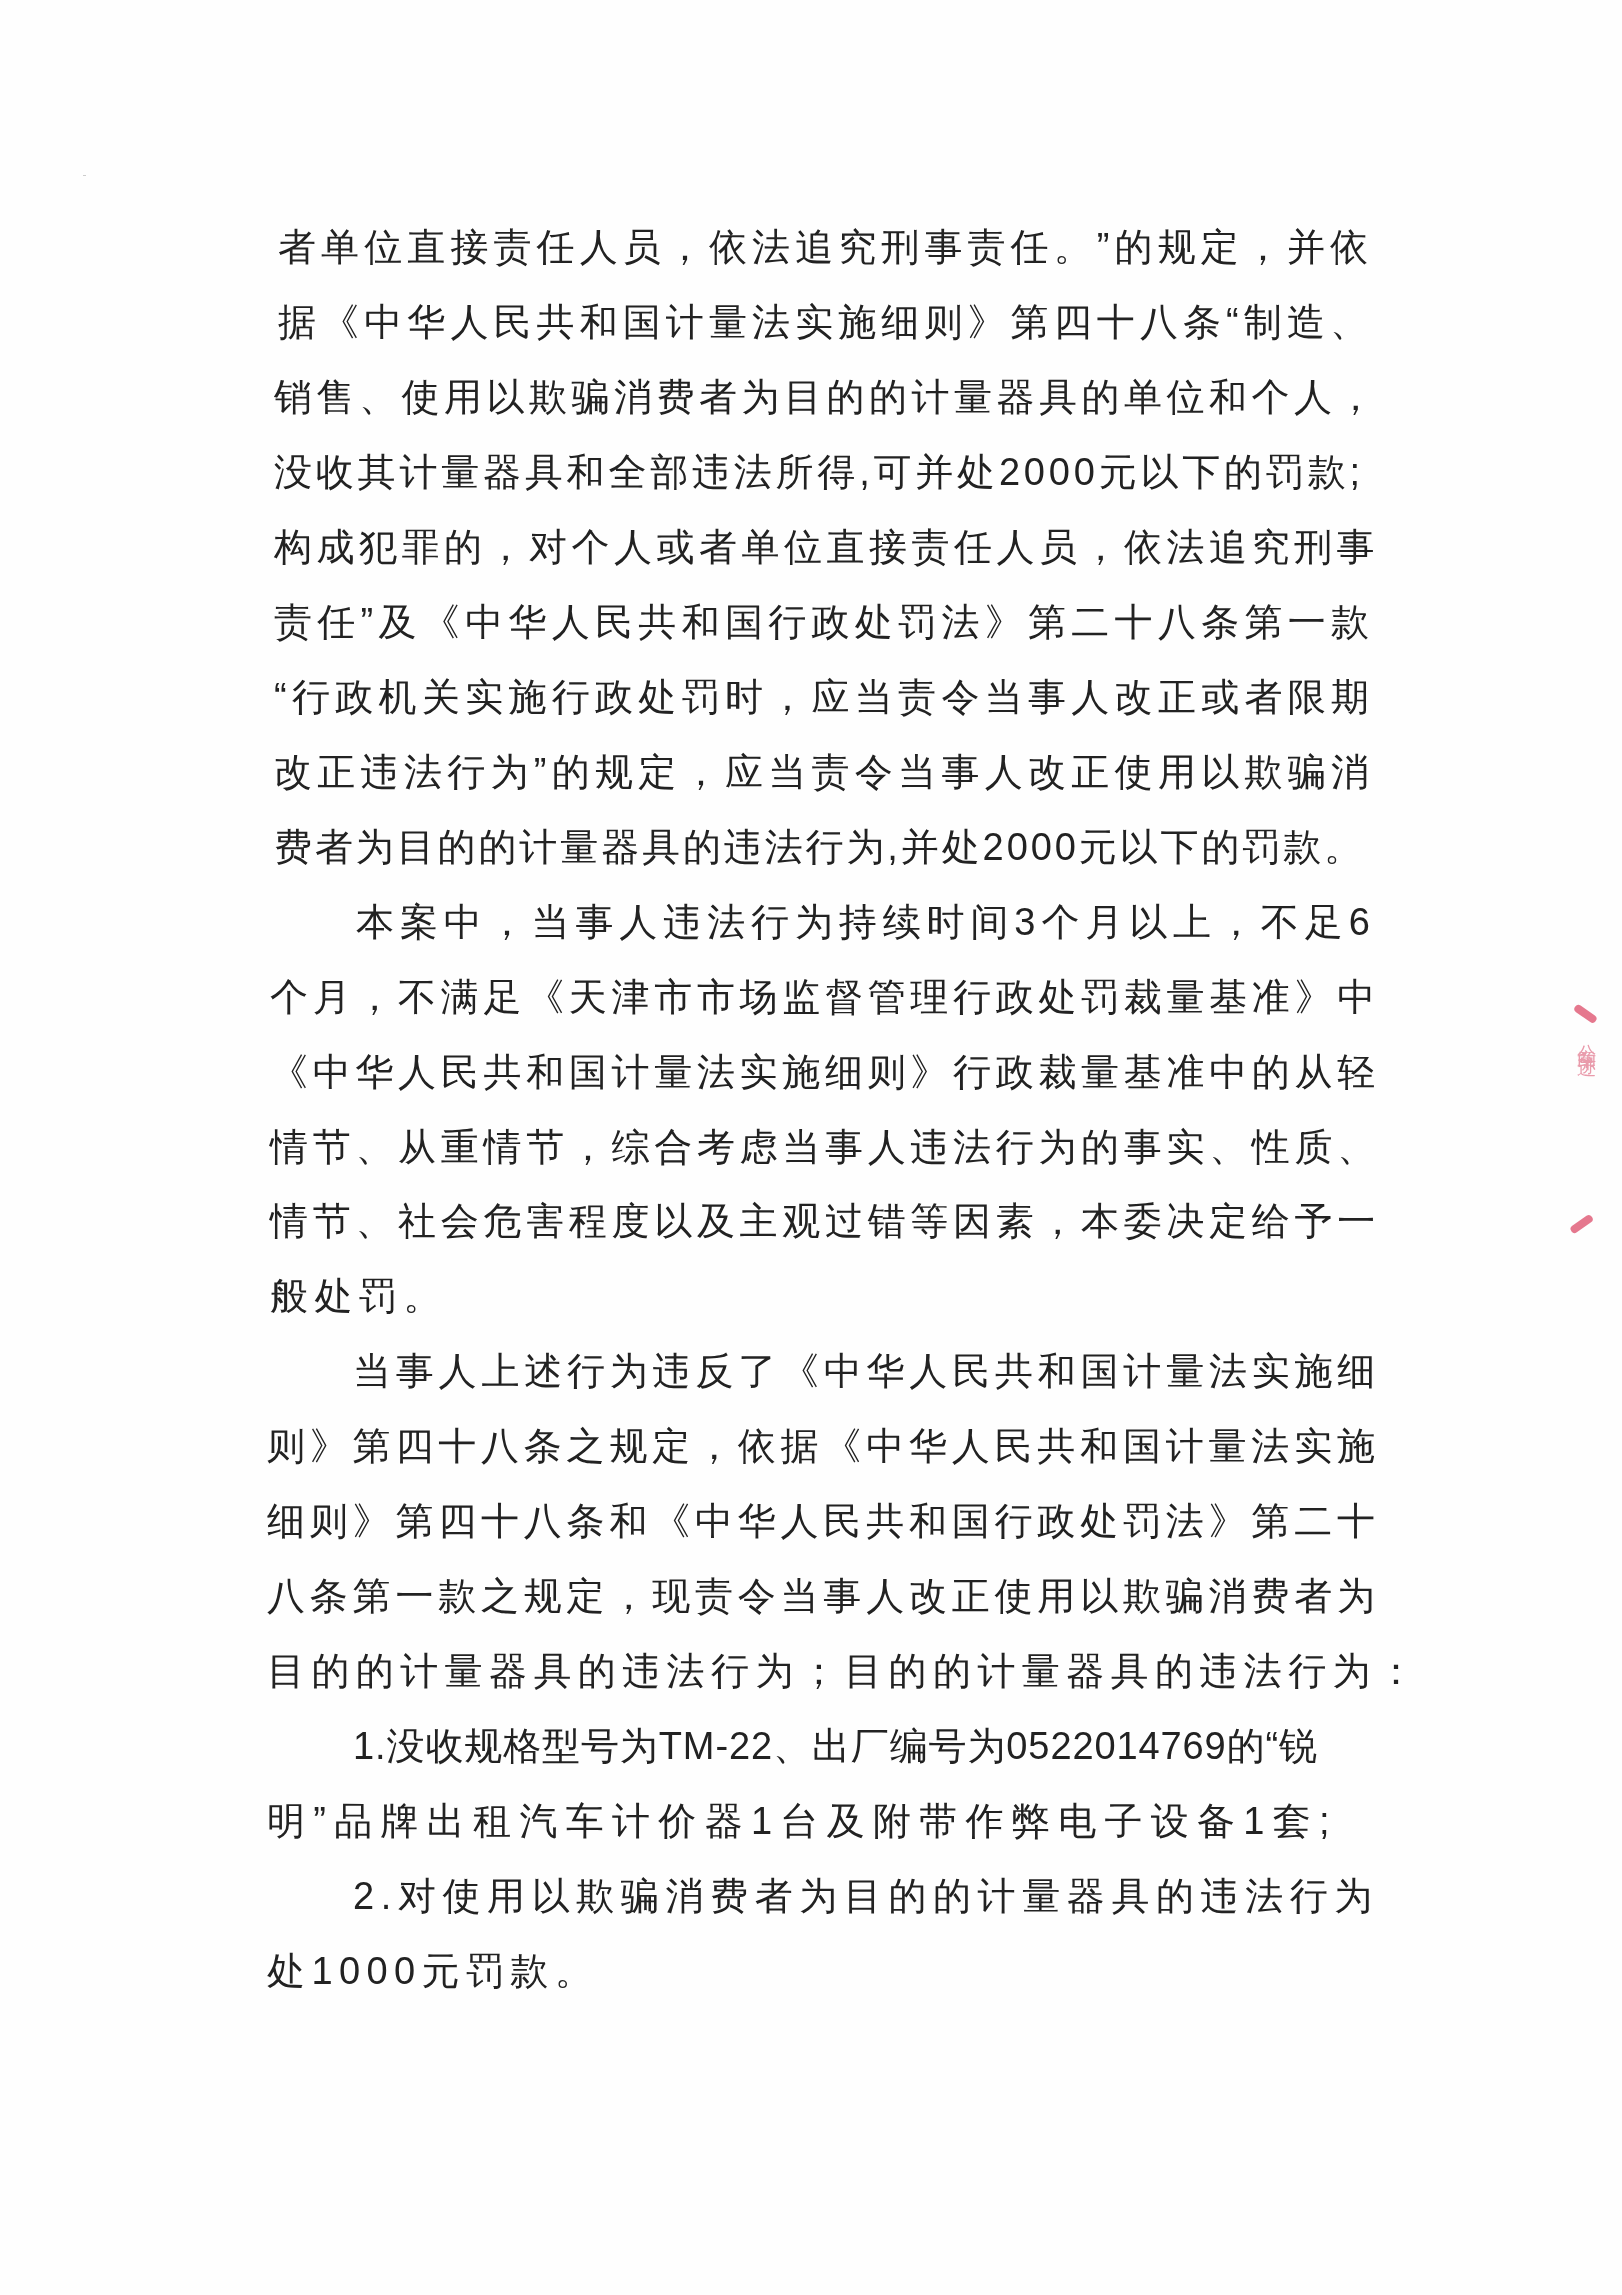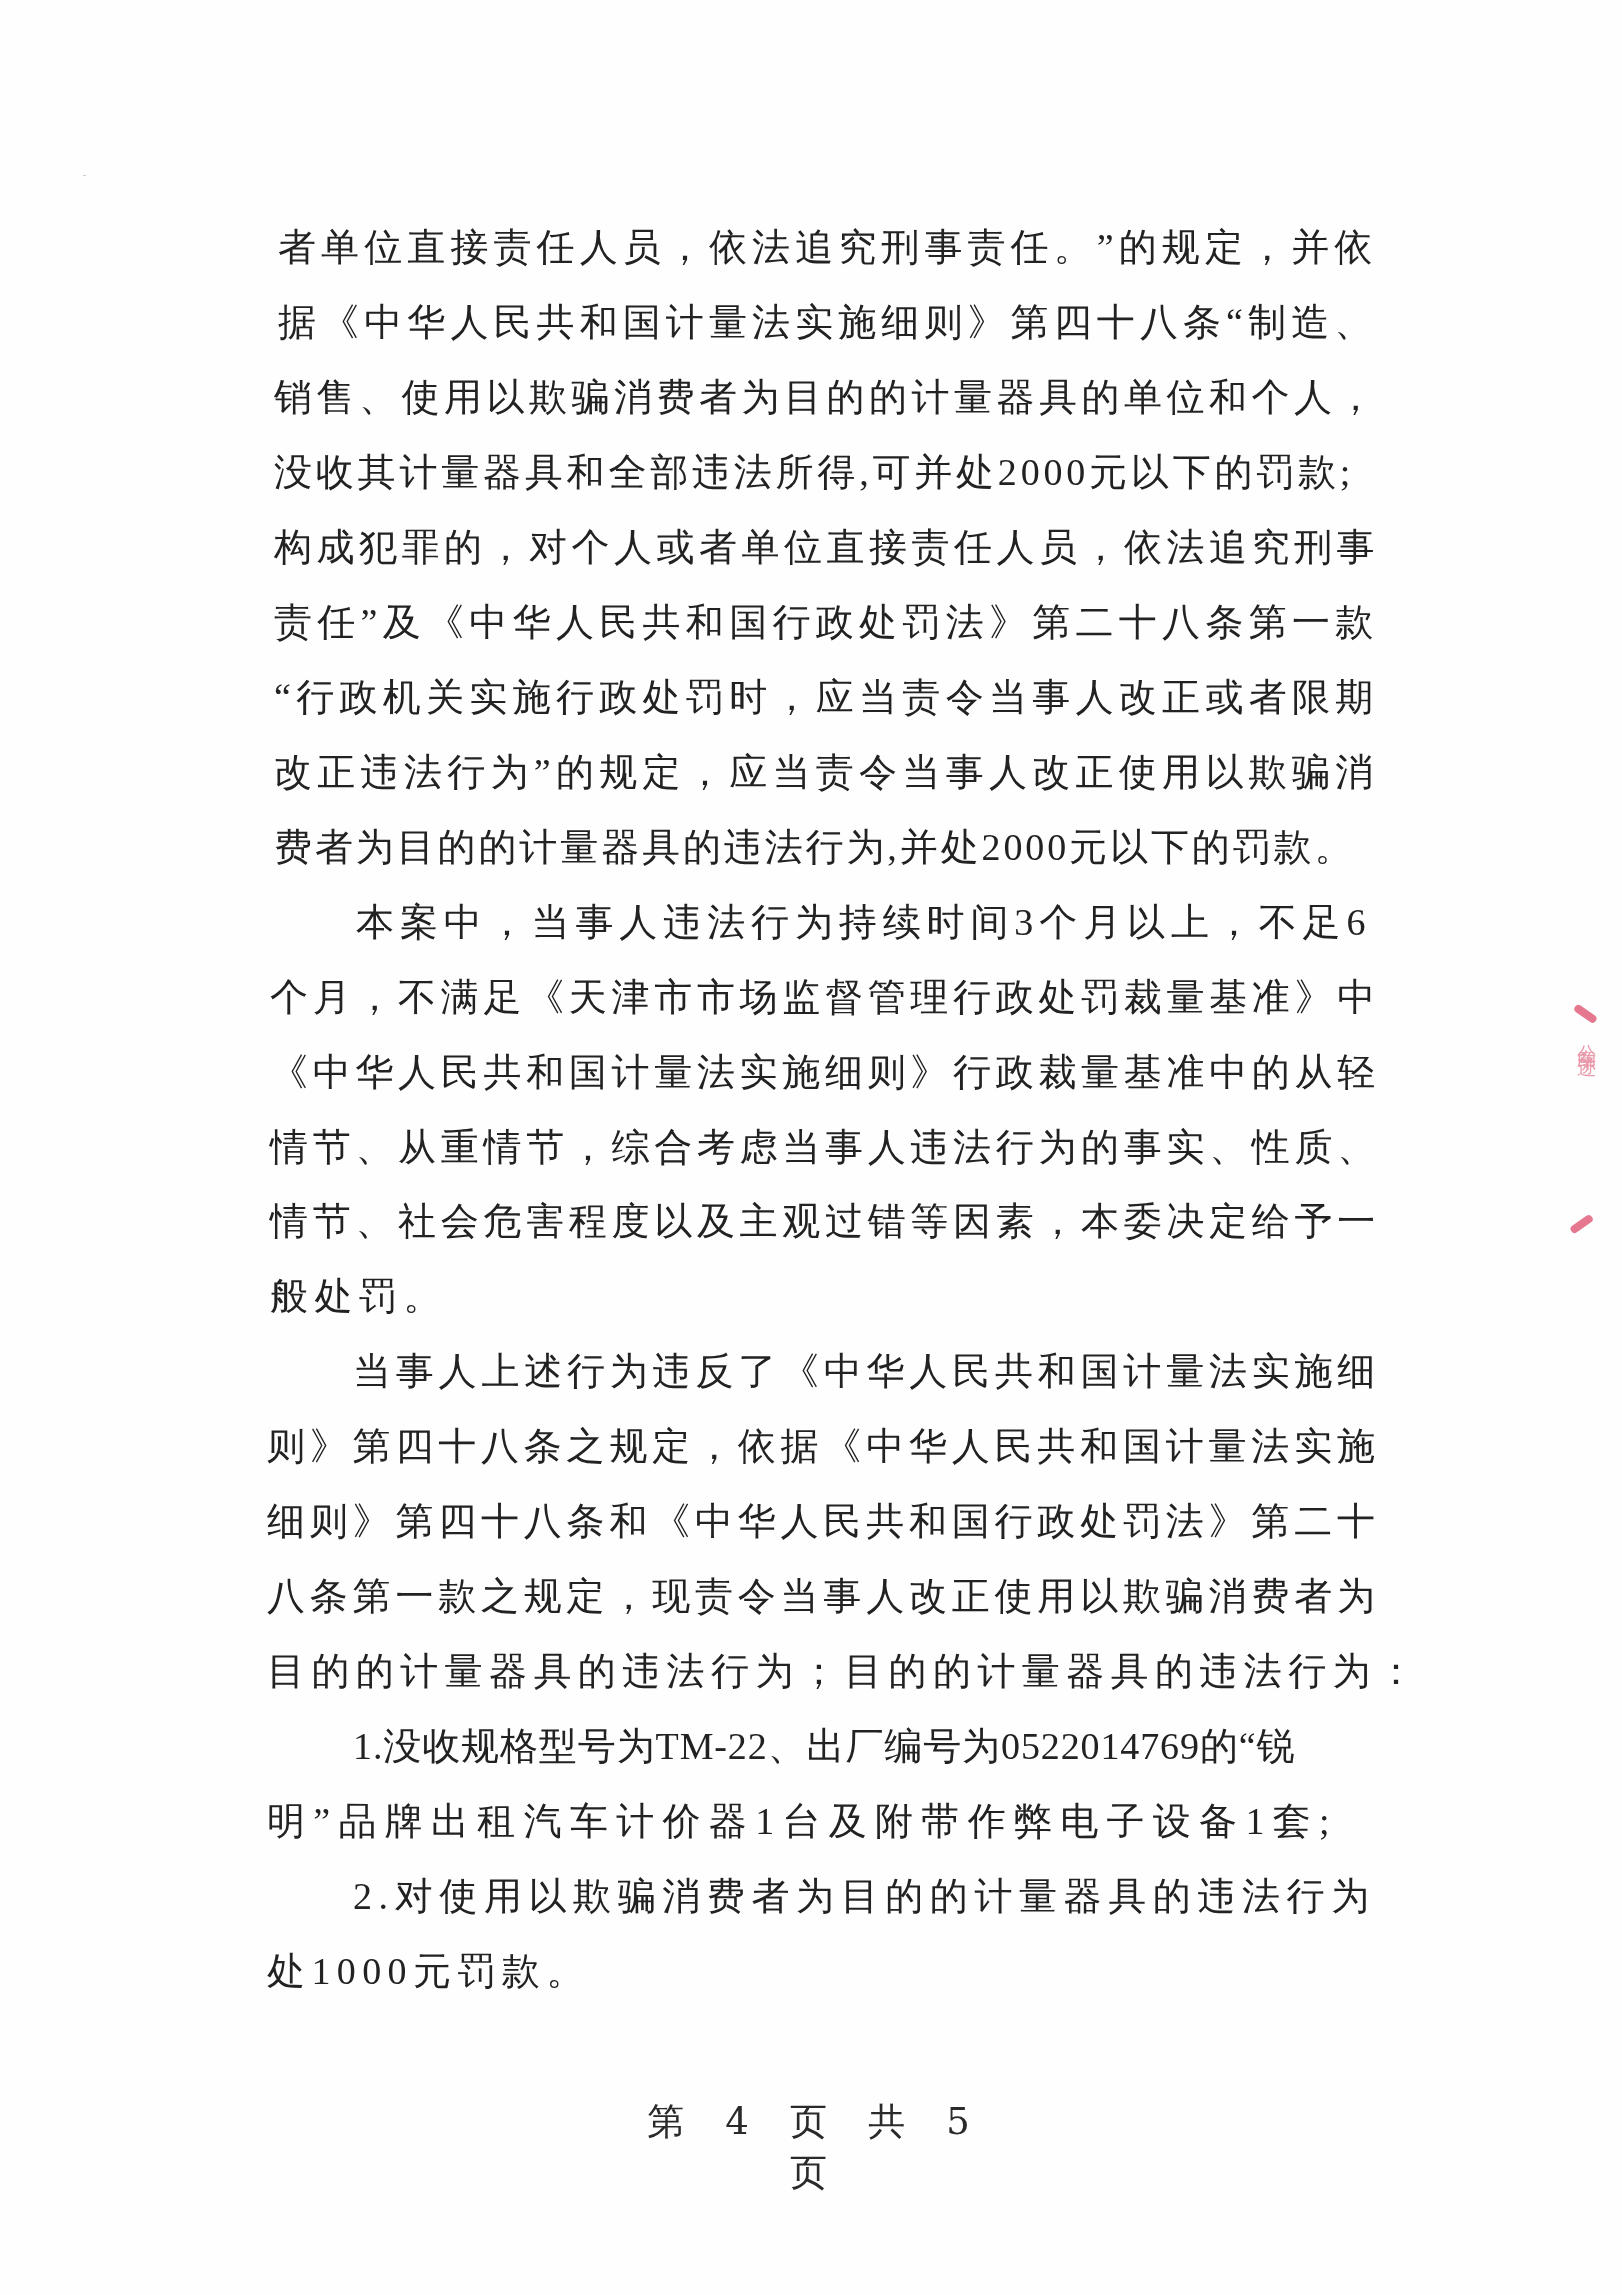--- a/index.html
+++ b/index.html
@@ -5,21 +5,21 @@
   html, body { margin: 0; padding: 0; background: #ffffff; }
   body { width: 1622px; height: 2295px; position: relative; overflow: hidden; }
   .page {
     position: absolute; left: 0; top: 0; width: 1622px; height: 2295px;
     background: #fefefe;
   }
   .line {
     position: absolute;
     height: 57px;
     line-height: 57px;
-    font-family: Liberation Serif, serif;
+    font-family: Liberation Sans, sans-serif;
     font-size: 38px;
     color: #222222;
     white-space: nowrap;
     overflow: visible;
     text-align: justify;
     text-align-last: justify;
   }
   .line.last { text-align-last: left; letter-spacing: 6.4px; }
   .footer {
     position: absolute;
@@ -80,15 +80,14 @@
       <div class="line" style="left: 353px; top: 1868px; width: 1026px;"><span style="display: inline-block; margin-right: 6.6px;">2</span><span style="display: inline-block; margin-right: 6.6px;">.</span><span style="display: inline-block; margin-right: 6.6px;">对</span><span style="display: inline-block; margin-right: 6.6px;">使</span><span style="display: inline-block; margin-right: 6.6px;">用</span><span style="display: inline-block; margin-right: 6.6px;">以</span><span style="display: inline-block; margin-right: 6.6px;">欺</span><span style="display: inline-block; margin-right: 6.6px;">骗</span><span style="display: inline-block; margin-right: 6.6px;">消</span><span style="display: inline-block; margin-right: 6.6px;">费</span><span style="display: inline-block; margin-right: 6.6px;">者</span><span style="display: inline-block; margin-right: 6.6px;">为</span><span style="display: inline-block; margin-right: 6.6px;">目</span><span style="display: inline-block; margin-right: 6.6px;">的</span><span style="display: inline-block; margin-right: 6.6px;">的</span><span style="display: inline-block; margin-right: 6.6px;">计</span><span style="display: inline-block; margin-right: 6.6px;">量</span><span style="display: inline-block; margin-right: 6.6px;">器</span><span style="display: inline-block; margin-right: 6.6px;">具</span><span style="display: inline-block; margin-right: 6.6px;">的</span><span style="display: inline-block; margin-right: 6.6px;">违</span><span style="display: inline-block; margin-right: 6.6px;">法</span><span style="display: inline-block; margin-right: 6.6px;">行</span><span style="display: inline-block;">为</span></div>
       <div class="line last" style="left: 267px; top: 1943px; width: 267px;">处1000元罚款。</div>
     </div>
 
   <div class="seal">
     <div class="arc-top"></div>
     <div class="seal-text">公章印迹</div>
     <div class="arc-bot"></div>
   </div>
 
-  <div class="footer">第 4 页 共 5 页</div>
 </div>
 
 
 </body></html>

